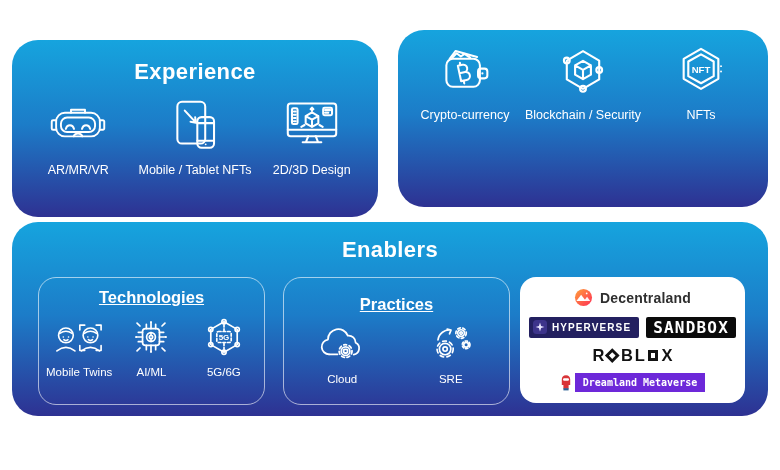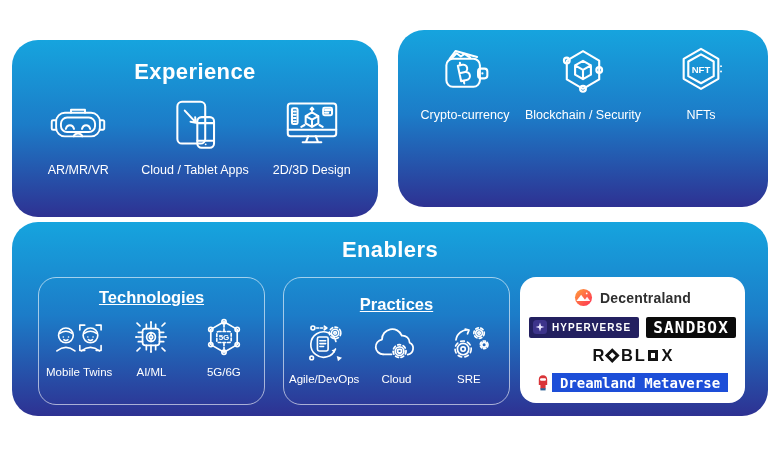--- a/index.html
+++ b/index.html
@@ -37,22 +37,22 @@
   .badge-hyperverse{background:#232060;color:#fff;height:21px;display:flex;align-items:center;gap:5px;
         padding:0 8px 0 4px;border-radius:2px;}
   .hv-text{font-size:10px;font-weight:bold;letter-spacing:1.1px;}
   .badge-sandbox{background:#0B0B0B;color:#fff;height:21px;display:flex;align-items:center;padding:0 7px;
         border-radius:2px;font-family:"DejaVu Sans Mono",monospace;font-size:16px;font-weight:bold;letter-spacing:1.2px;}
   .roblox{display:flex;align-items:center;gap:2px;color:#121212;}
   .rbx-ltr{font-size:16.5px;font-weight:bold;line-height:1;}
   .rbx-o{width:10.5px;height:10.5px;border:3px solid #121212;display:inline-block;box-sizing:border-box;margin:0 1px;}
   .rbx-o.tilt{transform:rotate(45deg) scale(.95);}
   .dreamland-row{display:flex;align-items:center;gap:3px;}
-  .badge-dreamland{background:#1d4ed8;color:#fff;height:19px;display:flex;align-items:center;padding:0 8px;
-        font-family:"DejaVu Sans Mono",monospace;font-size:14px;font-weight:bold;}
+  .badge-dreamland{background:#6d28d9;color:#fff;height:19px;display:flex;align-items:center;padding:0 8px;
+        font-family:"DejaVu Sans Mono",monospace;font-size:10px;font-weight:bold;}
   text{font-family:"Liberation Sans",sans-serif;}
 </style>
 </head>
 <body>
 
 <div id="stage">
 
   <div class="panel" id="panel-experience">
     <div class="panel-title">Experience</div>
     <div class="items-row">
@@ -73,21 +73,21 @@
       <div class="item">
         <span class="ic">
           <svg width="52" height="54" viewBox="0 0 56 56">
             <rect x="9" y="3" width="30" height="45" rx="5"></rect>
             <path d="M17 12.5 L29 25.5 M29 25.5 l-5.8 -1 M29 25.5 l-0.8 -5.8"></path>
             <rect x="30.5" y="19.5" width="18" height="33" rx="4.5"></rect>
             <path d="M30.5 26 h18 M30.5 45 h18"></path>
             <circle cx="39.5" cy="48.8" r="1" fill="#fff" stroke="none"></circle>
           </svg>
         </span>
-        <span class="lbl">Cloud / Tablet Apps</span>
+        <span class="lbl">Mobile / Tablet NFTs</span>
       </div>
       <div class="item">
         <span class="ic">
           <svg width="54" height="50" viewBox="0 0 58 52">
             <rect x="3" y="3" width="52" height="35" rx="3"></rect>
             <path d="M3 31 h52"></path>
             <path d="M25 38 l-2.5 6.5 M33 38 l2.5 6.5 M19 44.5 h20"></path>
             <rect x="7.5" y="8" width="6" height="17" rx="1.5"></rect>
             <path d="M9.5 11.5 h2 M9.5 15 h2 M9.5 18.5 h2 M9.5 22 h2"></path>
             <rect x="41" y="7.5" width="9.5" height="8" rx="1.5"></rect>
@@ -206,39 +206,20 @@
               </svg>
             </span>
             <span class="lbl">5G/6G</span>
           </div>
         </div>
       </div>
 
       <div class="subbox box-prac">
         <div class="subbox-title">Practices</div>
         <div class="items-row">
-          <div class="item">
-            <span class="ic">
-              <svg width="46" height="46" viewBox="0 0 56 56">
-                <path d="M42.5 25 A15.5 15.5 0 1 0 42 34"></path>
-                <path d="M42 34 l-4.8 1.7 l3.4 3.2 z" fill="#fff" stroke="none"></path>
-                <circle cx="14.5" cy="8.5" r="2.4"></circle>
-                <path stroke-dasharray="2.6 2.2" d="M19 8.5 h10"></path>
-                <path d="M31.5 8.5 l-3.2 -2.2 M31.5 8.5 l-3.2 2.2"></path>
-                <circle cx="41.5" cy="14.5" r="7" stroke-dasharray="3.4 3"></circle>
-                <circle cx="41.5" cy="14.5" r="4.4"></circle>
-                <circle cx="41.5" cy="14.5" r="1.6"></circle>
-                <rect x="20" y="19.5" width="13" height="17" rx="2"></rect>
-                <path d="M23 24 h7 M23 27.5 h7 M23 31 h4.5"></path>
-                <circle cx="13" cy="45" r="2.2"></circle>
-                <path d="M43.5 42.5 l6.5 2.2 -5 4.4 z" fill="#fff" stroke="none"></path>
-              </svg>
-            </span>
-            <span class="lbl">Agile/DevOps</span>
-          </div>
           <div class="item">
             <span class="ic">
               <svg width="50" height="40" viewBox="0 0 56 44">
                 <path d="M13.5 33.5 a8.3 8.3 0 0 1 -1.2 -16.5 A11.5 11.5 0 0 1 34.5 12.6 a8 8 0 0 1 8.8 8 a7 7 0 0 1 -2.2 13.2"></path>
                 <path d="M13.5 33.5 h9.5"></path>
                 <circle cx="32" cy="30" r="7.2" stroke-dasharray="3.2 3"></circle>
                 <circle cx="32" cy="30" r="4.8"></circle>
                 <rect x="29.9" y="27.9" width="4.2" height="4.2" rx="1"></rect>
               </svg>
             </span>

